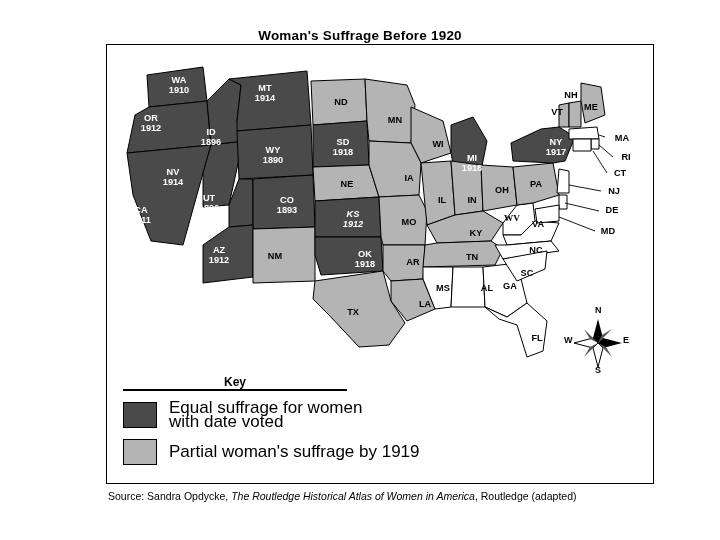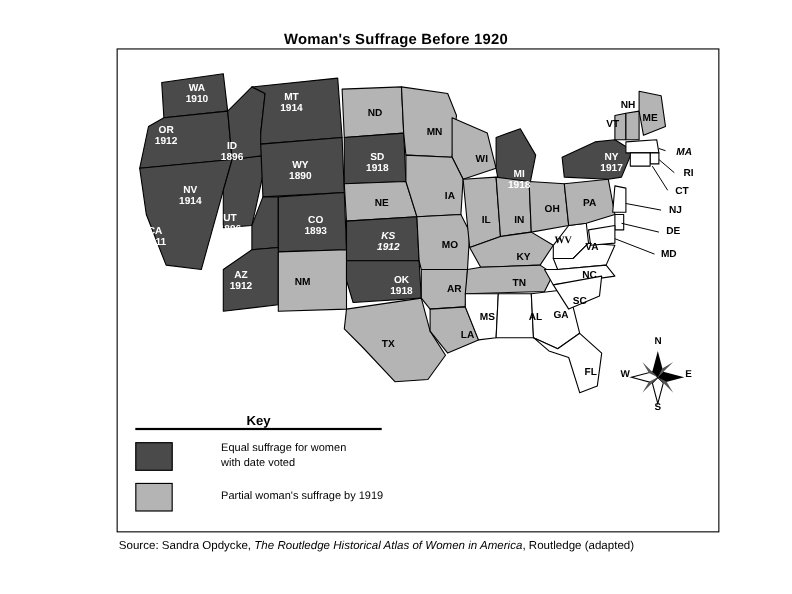--- a/index.html
+++ b/index.html
@@ -94,23 +94,22 @@
     width: 34px; height: 26px;
     border: 1px solid #000;
     box-sizing: border-box;
     margin-right: 12px;
     flex: 0 0 auto;
   }
   .sw-dark { background: #4a4a4a; }
   .sw-gray { background: #b4b4b4; }
   .sw-white { background: #ffffff; }
   .key-text {
-    font-size: 10px;
+    font-size: 17px;
     line-height: 13.5px;
-    margin-left: 32px;
   }
 
   
   .compass {
     position: absolute;
     left: 455px; top: 262px;
     width: 72px; height: 72px;
   }
   .compass .cl {
     position: absolute;
@@ -235,21 +234,21 @@
       <div class="state-label lbl-light" style="left:348px;top:207px;width:34px;"><span>TN</span></div>
       <div class="state-label lbl-light" style="left:390px;top:168px;width:30px;font-family:Liberation Serif, serif;"><span>WV</span></div>
       <div class="state-label lbl-light" style="left:416px;top:174px;width:30px;"><span>VA</span></div>
       <div class="state-label lbl-light" style="left:414px;top:200px;width:30px;"><span>NC</span></div>
       <div class="state-label lbl-light" style="left:405px;top:223px;width:30px;"><span>SC</span></div>
       <div class="state-label lbl-light" style="left:414px;top:134px;width:30px;"><span>PA</span></div>
       <div class="state-label lbl-dark" style="left:432px;top:92px;width:34px;"><span>NY</span><br><span>1917</span></div>
       <div class="state-label lbl-light" style="left:438px;top:62px;width:24px;"><span>VT</span></div>
       <div class="state-label lbl-light" style="left:452px;top:45px;width:24px;"><span>NH</span></div>
       <div class="state-label lbl-light" style="left:472px;top:57px;width:24px;"><span>ME</span></div>
-      <div class="state-label lbl-light" style="left:503px;top:88px;width:24px;font-style:italic;"><span>MA</span></div>
+      <div class="state-label lbl-light" style="left:503px;top:88px;width:24px;"><span>MA</span></div>
       <div class="state-label lbl-light" style="left:507px;top:107px;width:24px;"><span>RI</span></div>
       <div class="state-label lbl-light" style="left:501px;top:123px;width:24px;"><span>CT</span></div>
       <div class="state-label lbl-light" style="left:495px;top:141px;width:24px;"><span>NJ</span></div>
       <div class="state-label lbl-light" style="left:493px;top:160px;width:24px;"><span>DE</span></div>
       <div class="state-label lbl-light" style="left:489px;top:181px;width:24px;"><span>MD</span></div>
     </div>
 
     <div class="compass">
       <svg width="72" height="72" viewBox="0 0 72 72">
         <polygon points="36,12 41,31 36,36 31,31" fill="#000"></polygon>

